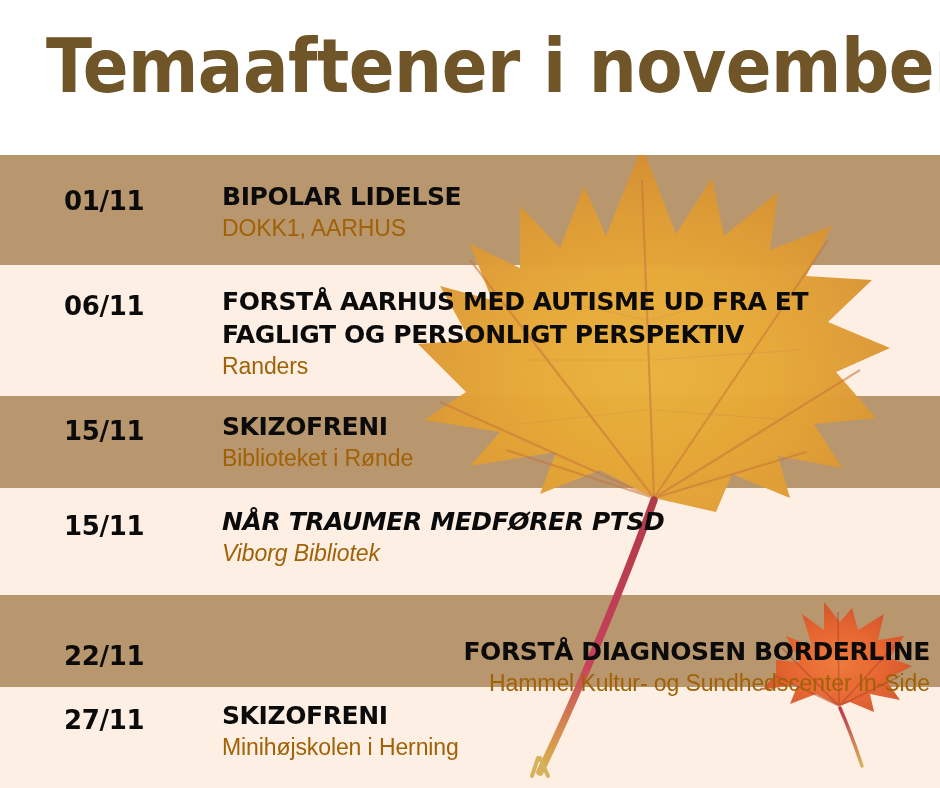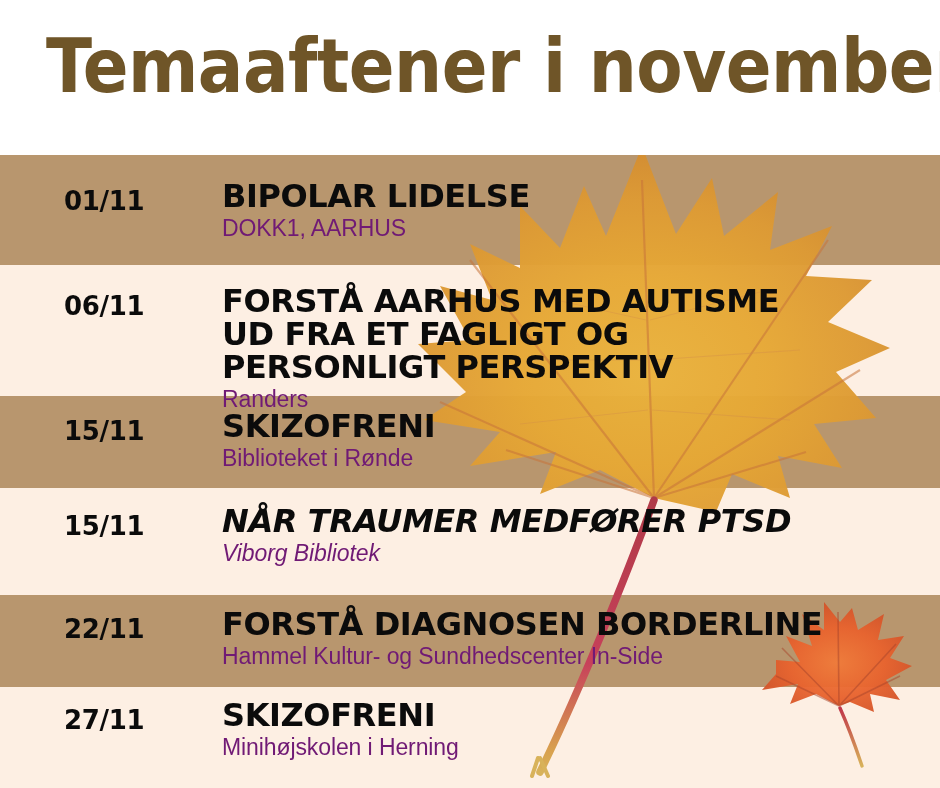--- a/index.html
+++ b/index.html
@@ -74,50 +74,50 @@
     white-space:nowrap;
   }
   .row-body {
     position:absolute;
     left:222px;
     right:10px;
   }
   .row-title {
     font-family:"DejaVu Sans", sans-serif;
     font-weight:700;
-    font-size:32px;
+    font-size:25px;
     line-height:33px;
     color:#0B0B0B;
     letter-spacing:-0.4px;
     white-space:nowrap;
   }
   .row-title.wrap { white-space:normal; max-width:600px; }
   .row-venue {
     font-family:"Liberation Sans", sans-serif;
     font-weight:400;
     font-size:23px;
     line-height:30px;
-    color:#701a75;
+    color:#a16207;
     letter-spacing:-0.1px;
     white-space:nowrap;
   }
 
   
   #band-1 { top:155px; height:110px; }
   #band-2 { top:265px; height:131px; }
   #band-3 { top:396px; height:92px; }
   #band-4 { top:488px; height:107px; }
   #band-5 { top:595px; height:92px; }
   #band-6 { top:687px; height:101px; }
 
   #row-1 { top:155px; height:110px; }
   #row-2 { top:265px; height:131px; }
   #row-3 { top:396px; height:92px; }
   #row-4 { top:488px; height:107px; }
-  #row-5 { top:595px; height:88px; }
+  #row-5 { top:622px; height:88px;text-align:right; }
   #row-6 { top:687px; height:92px; }
 
   #row-1 .row-date  { top:31px; }
   #row-1 .row-body  { top:25px; }
   #row-2 .row-date  { top:26px; }
   #row-2 .row-body  { top:20px; }
   #row-3 .row-date  { top:20px; }
   #row-3 .row-body  { top:14px; }
   #row-4 .row-date  { top:23px; }
   #row-4 .row-body  { top:17px;font-style:italic; }

